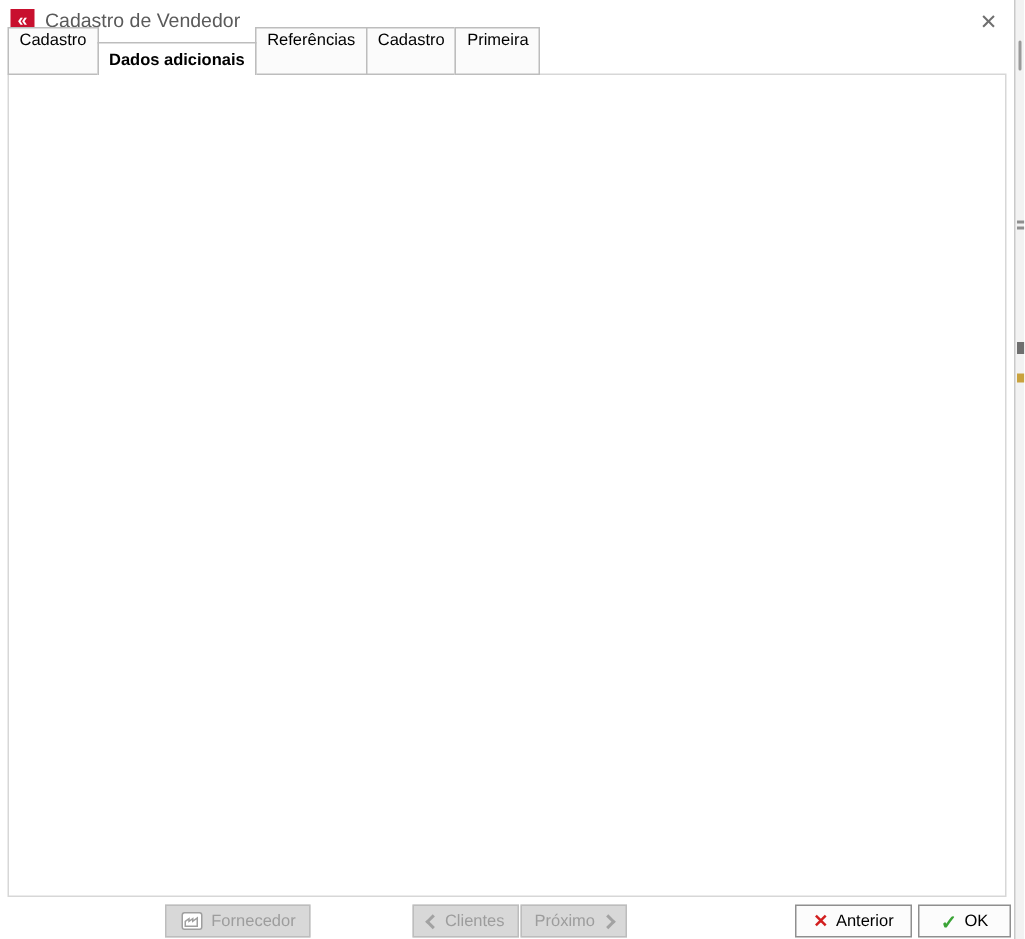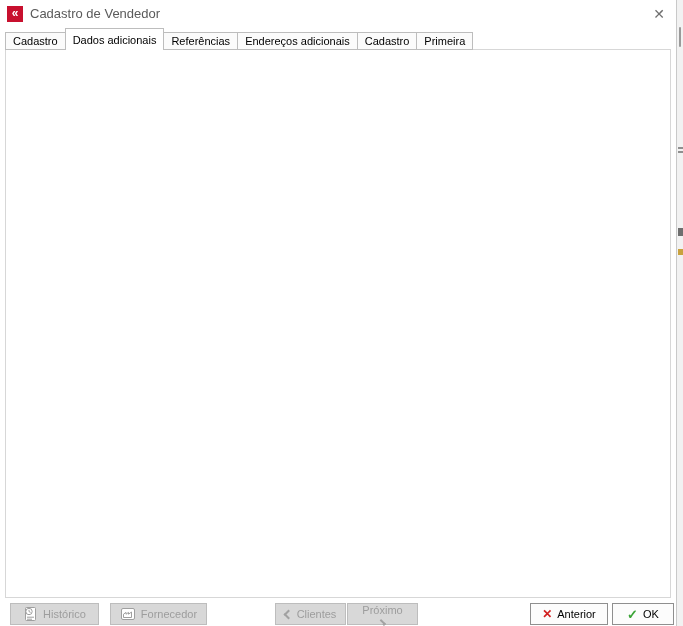--- a/index.html
+++ b/index.html
@@ -10,23 +10,23 @@
   }
   
   .titlebar { position:absolute; left:0; top:0; width:676px; height:28px; background:#fff; }
   .appicon { position:absolute; left:7px; top:6px; width:16px; height:16px; background:#c8102e;
              color:#fff; font-size:12px; font-weight:bold; text-align:center; line-height:15px; }
   .wtitle { position:absolute; left:30px; top:6px; font-size:13px; color:#5a5a5a; }
   .closebtn { position:absolute; left:645px; top:2px; width:28px; height:24px; display:flex;
               align-items:center; justify-content:center; color:#6f6f6f; font-size:14px; }
   
   .tabs { position:absolute; left:5px; top:28px; height:22px; display:flex; align-items:flex-end; z-index:3; }
-  .tab { height:18px; padding:2px 7px 0; font-size:11px; color:#000; background:#fbfbfb;
+  .tab { height:32px; padding:2px 7px 0; font-size:11px; color:#000; background:#fbfbfb;
          border:1px solid #bdbdbd; margin-right:-1px; white-space:nowrap; }
-  .tab.active { height:22px; padding-top:5px; background:#fff; border-bottom:none; position:relative; z-index:4; }
+  .tab.active { height:22px; padding-top:5px; background:#fff; border-bottom:none; position:relative; z-index:4;font-weight:bold; }
   
   .panel { position:absolute; left:5px; top:49px; width:666px; height:549px; background:#fff;
            border:1px solid #d7d7d7; z-index:1; }
   
   .lbl { position:absolute; font-size:11px; color:#000; white-space:nowrap; }
   .r { text-align:right; }
   .fld { position:absolute; height:22px; background:#fff; border:1px solid #a9a9a9;
          font-size:11px; color:#000; padding:3px 3px 0; line-height:15px; }
   .blue { background:#dbeaf9; }
   .pre { white-space:pre; }
@@ -75,21 +75,20 @@
   <div class="titlebar">
     <div class="appicon">«</div>
     <div class="wtitle">Cadastro de Vendedor</div>
     <div class="closebtn">✕</div>
   </div>
 
   <div class="tabs">
     <div class="tab">Cadastro</div>
     <div class="tab active">Dados adicionais</div>
     <div class="tab">Referências</div>
-    <div class="tab">Endereços adicionais</div>
     <div class="tab">Cadastro</div>
     <div class="tab">Primeira</div>
   </div>
 
   <div class="panel"></div>
 
   <div class="lbl r" style="left:8px; top:67px; width:107px;">Cadastro:</div>
   <div class="fld" style="left:117px; top:63px; width:68px;">01/08/2025</div>
   <div class="lbl r" style="left:181px; top:67px; width:106px;">Empresa Cadastro:</div>
   <div class="fld" style="left:290px; top:63px; width:125px;"></div>
@@ -234,45 +233,34 @@
       <div class="sbtn">
           <span class="tri-dn"></span>
         </div>
     </div>
   </div>
   <div class="cb" style="left:418px; top:513px;"></div>
   <div class="lbl" style="left:436px; top:514px;">Casa própria</div>
   <div class="cb" style="left:562px; top:513px;"></div>
   <div class="lbl" style="left:580px; top:514px;">Casa financiada</div>
 
-  <div class="btn dis" style="left:10px; top:603px; width:89px; height:22px;">
-    <span style="display:flex;">
-      <svg width="15" height="16" viewBox="0 0 15 16">
-          <rect x="2.5" y="1.5" width="10" height="13" rx="1" fill="#fff" stroke="#9f9f9f"></rect>
-          <circle cx="6" cy="5.5" r="3.2" fill="#fff" stroke="#9f9f9f"></circle>
-          <path d="M6 3.8 V5.6 L7.6 6.4" fill="none" stroke="#9f9f9f"></path>
-          <path d="M4 11.2 h7 M4 13.2 h5" stroke="#9f9f9f"></path>
-        </svg>
-    </span>
-    <span>Histórico</span>
-  </div>
   <div class="btn dis" style="left:110px; top:603px; width:97px; height:22px;">
     <span style="display:flex;">
       <svg width="16" height="14" viewBox="0 0 16 14">
           <rect x="1.5" y="1.5" width="13" height="11" rx="1.5" fill="#fff" stroke="#9f9f9f"></rect>
           <path d="M3.5 10.5 V7.2 L6 5.4 V7.2 L8.5 5.4 V7.2 L11.5 5 V10.5 Z" fill="none" stroke="#9f9f9f"></path>
         </svg>
     </span>
     <span>Fornecedor</span>
   </div>
   <div class="btn dis" style="left:275px; top:603px; width:71px; height:22px;">
     <span class="chevL"></span>
     <span>Clientes</span>
   </div>
-  <div class="btn dis" style="left:347px; top:603px; width:71px; height:22px;flex-direction:column;">
+  <div class="btn dis" style="left:347px; top:603px; width:71px; height:22px;">
     <span>Próximo</span>
     <span class="chevR"></span>
   </div>
   <div class="btn lite" style="left:530px; top:603px; width:78px; height:22px;">
     <span class="xred">✕</span>
     <span>Anterior</span>
   </div>
   <div class="btn lite" style="left:612px; top:603px; width:62px; height:22px;">
     <span class="vgreen">✓</span>
     <span>OK</span>

